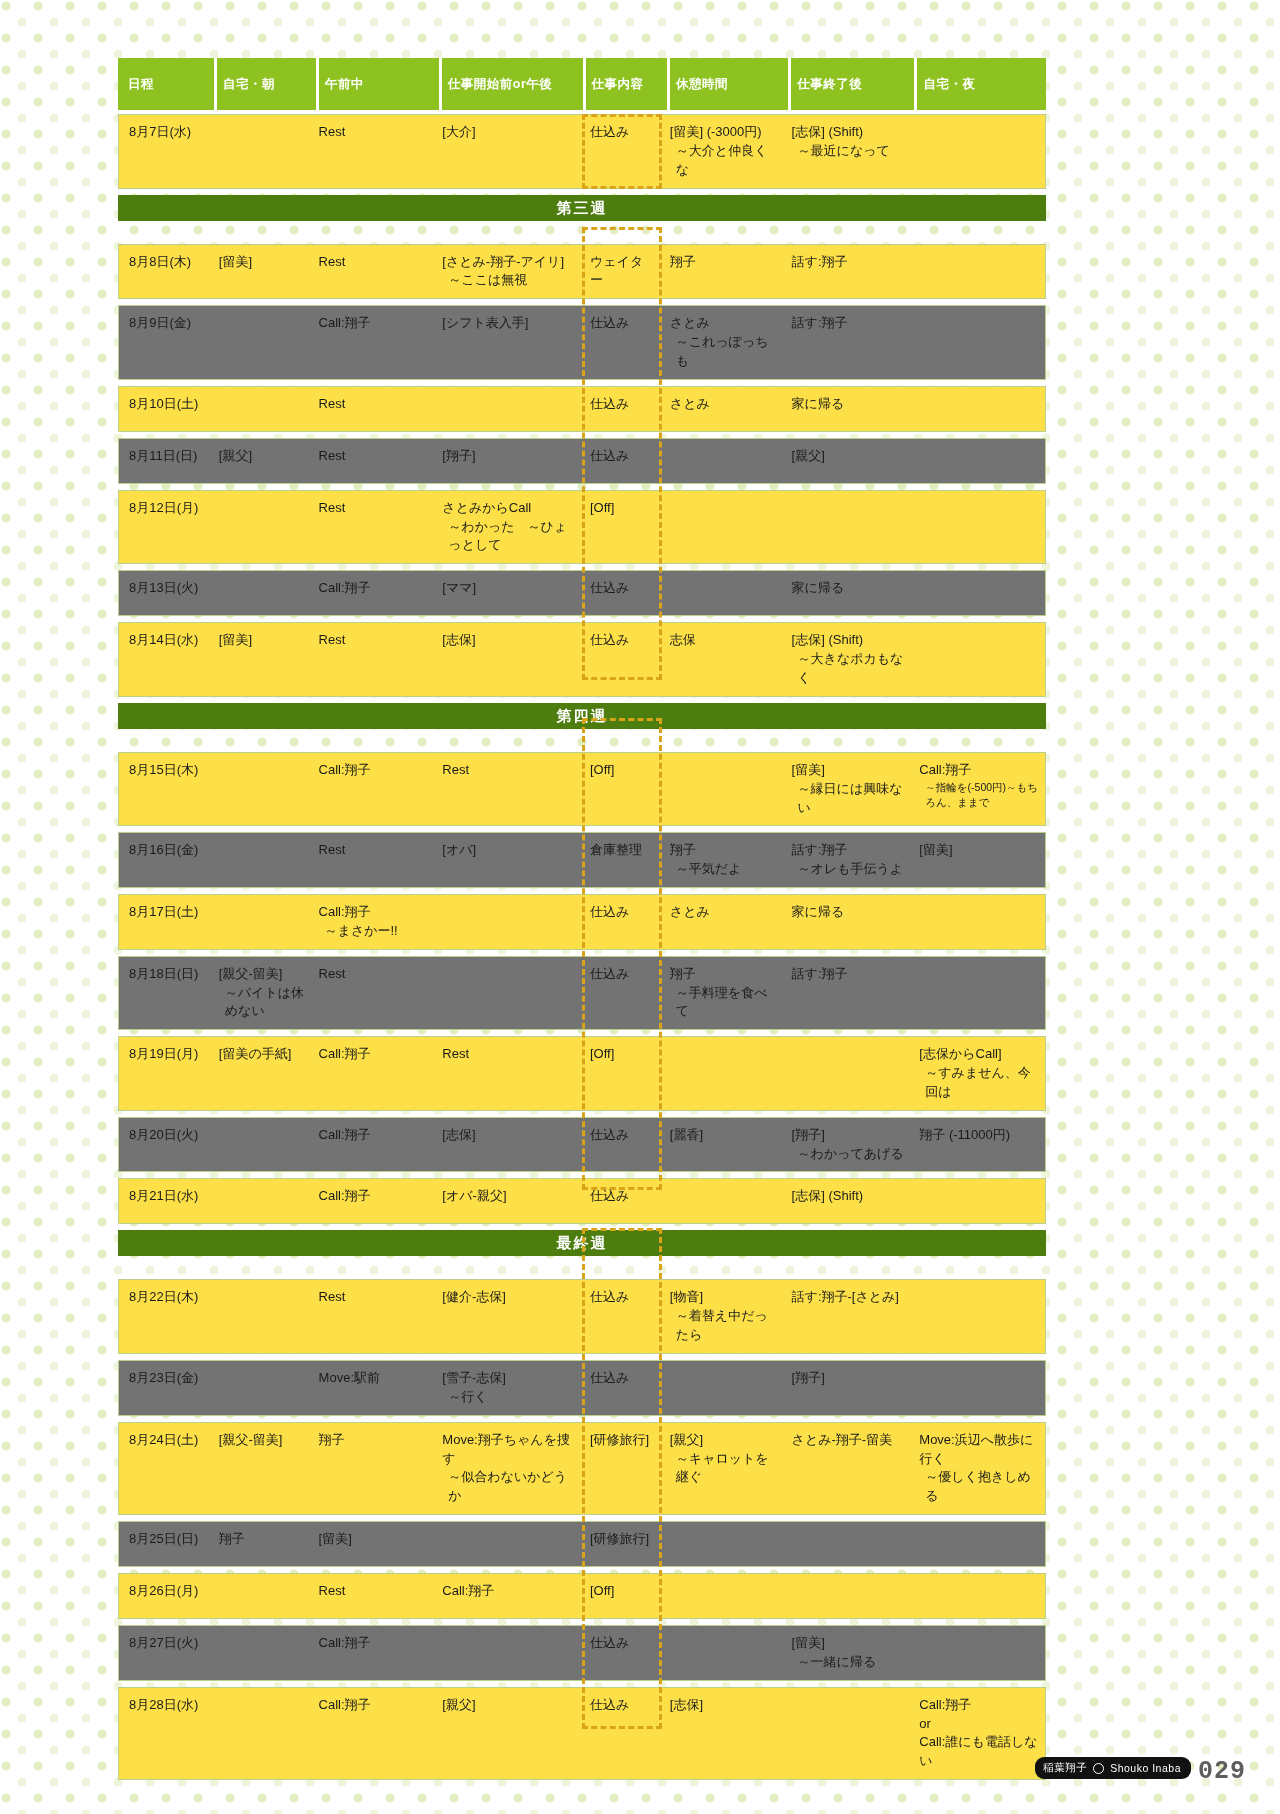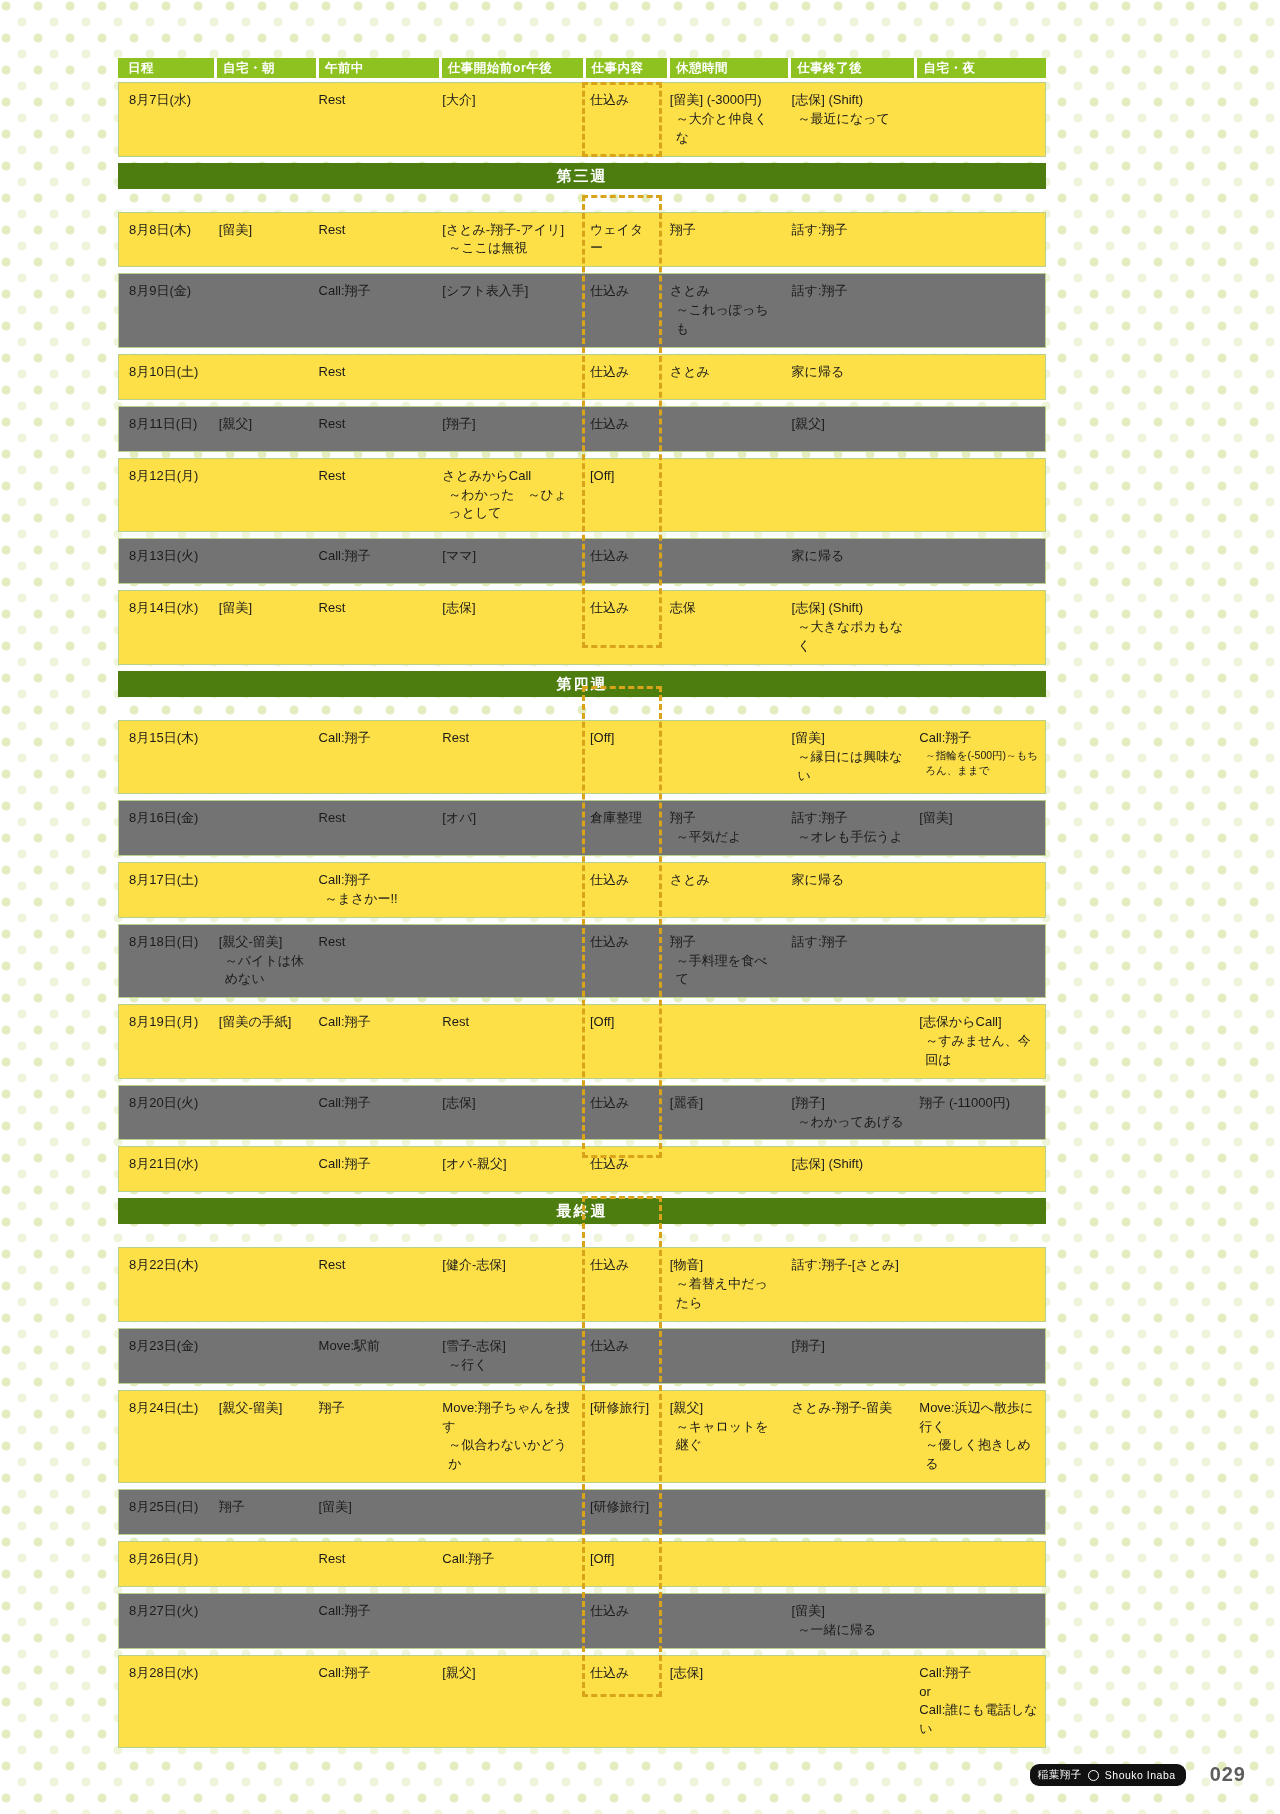--- a/index.html
+++ b/index.html
@@ -30,21 +30,21 @@
     width:928px;
   }
   
   .hdr-cell{
     background:#8dc220;
     color:#ffffff;
     font-size:12.5px;
     font-weight:bold;
     height:20px;
     line-height:20px;
-    padding:0 6px;
+    padding:16px 6px;
     border-right:3px solid #ffffff;
     white-space:nowrap;
     letter-spacing:0.5px;
   }
   .hdr-cell.last{border-right:none;}
   .hdr-spacer{height:4px;}
 
   
   .row{
     border:1px solid #b9cf8c;
@@ -111,37 +111,37 @@
     position:absolute;
     border-bottom:3px dashed #d9a31a;
     box-sizing:border-box;
     z-index:5;
   }
 
   
   .footer{
     position:absolute;
     right:34px;bottom:28px;
-    display:flex;align-items:flex-end;gap:24px;
+    display:flex;align-items:flex-start;gap:7px;
   }
   .badge{
     background:#111111;
     color:#ffffff;
     font-size:10.5px;
     padding:4px 10px 4px 8px;
     border-radius:9px;
     display:flex;align-items:center;gap:6px;
     letter-spacing:0.5px;
   }
   .badge .circ{
     display:inline-block;width:9px;height:9px;border-radius:50%;
     border:1.5px solid #ffffff;
   }
   .pageno{
-    font-size:20px;color:#5d5d5d;font-weight:bold;letter-spacing:1px;
+    font-size:25px;color:#5d5d5d;font-weight:bold;letter-spacing:1px;font-family:Liberation Mono, monospace;
   }
   .tiny{font-size:10.5px;}
 </style>
 </head>
 <body>
 
 <div class="dot-bg"></div>
 
 <div class="page">
   <div class="sheet">

